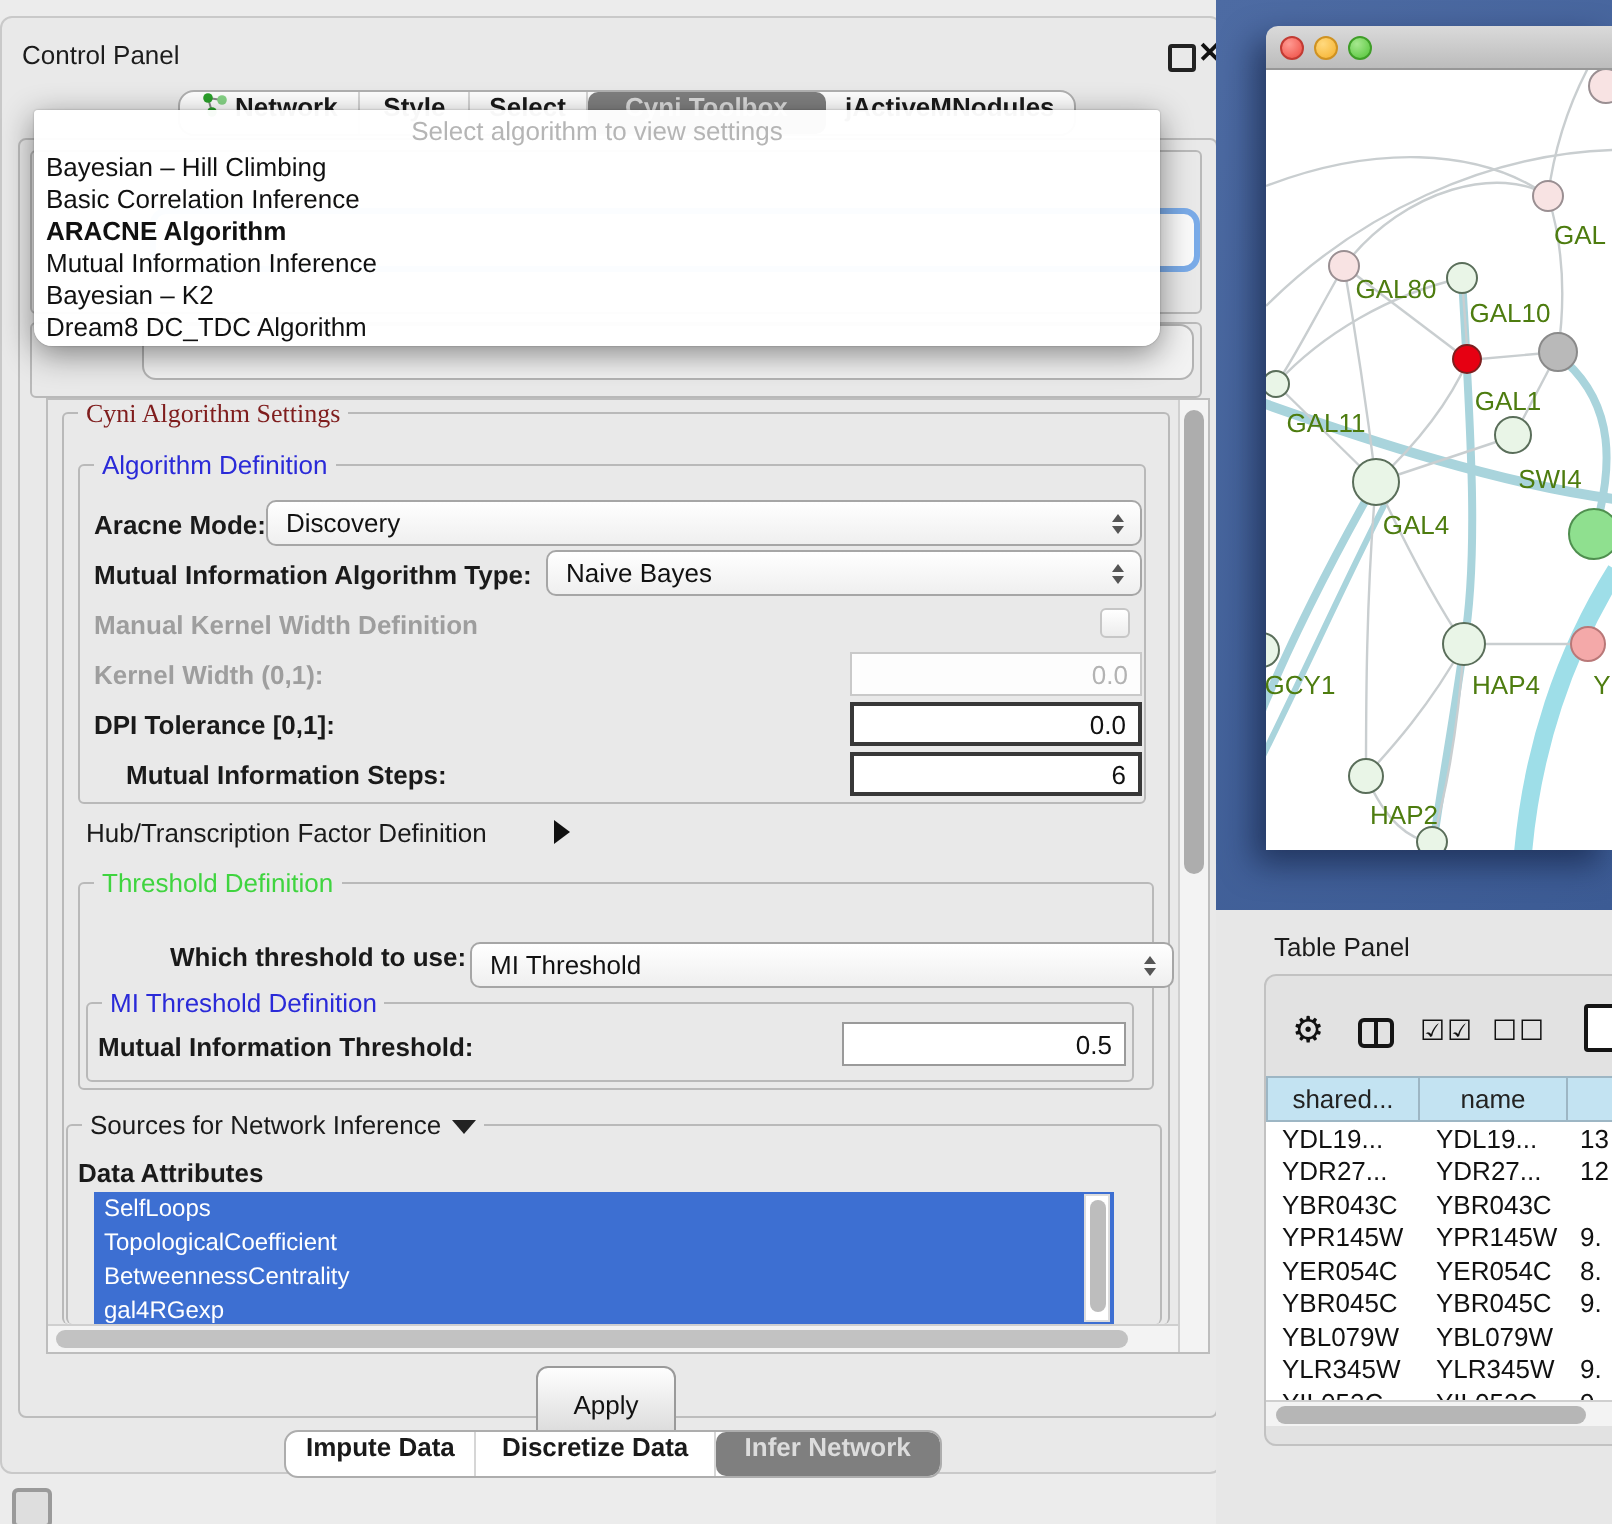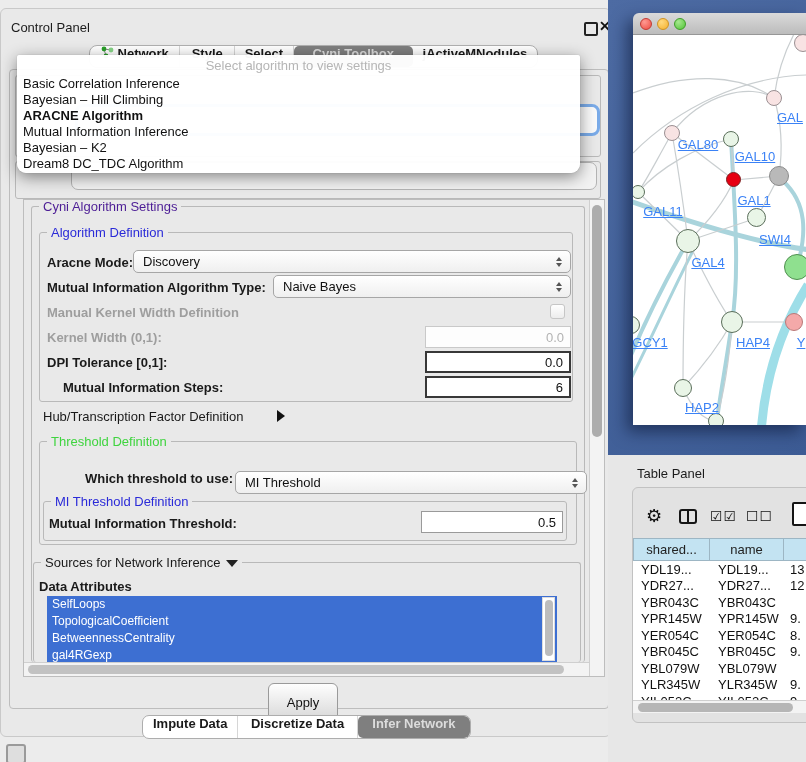--- a/index.html
+++ b/index.html
@@ -45,21 +45,21 @@
   .popup-head{height:21px;display:flex;align-items:center;justify-content:center;color:#b5b5b5;font-size:13px;}
   .popup-item{height:16px;line-height:16px;font-size:13px;color:#111;padding-left:6px;white-space:nowrap;}
   .popup-item.bold{font-weight:bold;}
   
   .desktop{position:absolute;left:608px;top:0;width:198px;height:455px;background:linear-gradient(135deg,#4d6ba3,#3c5b94);}
   .net-window{position:absolute;left:633px;top:13px;width:173px;height:412px;border-radius:6px 0 0 0;box-shadow:-6px 7px 16px rgba(8,18,48,0.55);}
   .net-titlebar{position:absolute;left:0;top:0;width:100%;height:22px;background:linear-gradient(#dadada,#bcbcbc);border-radius:6px 0 0 0;border-bottom:1px solid #979797;box-sizing:border-box;}
   .light{position:absolute;top:5px;width:12px;height:12px;border-radius:50%;box-sizing:border-box;}
   .net-canvas{position:absolute;left:0;top:22px;width:173px;height:390px;background:#fff;overflow:hidden;}
   .node{position:absolute;border-radius:50%;box-sizing:border-box;}
-  .nlabel{position:absolute;font-size:13px;color:#3b82f6;transform:translateX(-50%);white-space:nowrap;text-decoration:underline;}
+  .nlabel{position:absolute;font-size:13px;color:#4d7c0f;transform:translateX(-50%);white-space:nowrap;}
   
   .dock{position:absolute;left:608px;top:455px;width:198px;height:307px;background:#e7e7e7;}
   .dock-title{position:absolute;left:29px;top:11px;font-size:13px;color:#1c1c1c;}
   .tp-panel{position:absolute;left:24px;top:32px;width:185px;height:236px;background:#e2e2e2;border:1px solid #c2c2c2;border-radius:6px;box-sizing:border-box;}
   .icon{position:absolute;color:#111;font-family:"DejaVu Sans",sans-serif;}
   .cols-icon{position:absolute;width:18px;height:15px;border:2px solid #151515;border-radius:3px;box-sizing:border-box;}
   .cols-icon::after{content:"";position:absolute;left:6px;top:0;width:2px;height:11px;background:#151515;}
   .doc-icon{position:absolute;width:16px;height:24px;border:2px solid #151515;border-radius:2px;box-sizing:border-box;background:#fff;}
   .th{position:absolute;background:#c3e3f2;border:1px solid #9db6c4;box-sizing:border-box;font-size:13px;color:#222;display:flex;align-items:center;justify-content:center;}
   .tbody{position:absolute;background:#fff;overflow:hidden;}
@@ -110,21 +110,21 @@
     <div class="abs" style="left:74px;top:95px;width:525px;height:32px;border:3px solid #7aabe8;border-radius:8px;background:#fafafa;box-sizing:border-box;"></div>
     <div class="fieldset" style="left:14px;top:152px;width:586px;height:38px;"></div>
     <div class="abs" style="left:70px;top:153px;width:526px;height:28px;border:1px solid #b3b3b3;border-radius:7px;background:#f2f2f2;box-sizing:border-box;"></div>
 
     <div class="abs" style="left:22px;top:190px;width:582px;height:478px;border:1px solid #bdbdbd;background:#e9e9e9;box-sizing:border-box;"></div>
     <div class="vscroll" style="left:588px;top:191px;width:15px;height:476px;">
       <div class="thumb" style="left:2px;top:5px;width:10px;height:232px;"></div>
     </div>
 
     <div class="fieldset" style="left:30px;top:197px;width:554px;height:456px;border-bottom:none;"></div>
-    <span class="fs-title" style="left:38px;top:191px;color:#4c1d95;">Cyni Algorithm Settings</span>
+    <span class="fs-title" style="left:38px;top:191px;color:#7f1d1d;font-family:Liberation Serif, serif;">Cyni Algorithm Settings</span>
 
     <div class="fieldset" style="left:38px;top:223px;width:534px;height:170px;"></div>
     <span class="fs-title blue" style="left:46px;top:217px;">Algorithm Definition</span>
 
     <span class="lbl" style="left:46px;top:246px;">Aracne Mode:</span>
     <div class="combo" style="left:132px;top:241px;width:438px;height:23px;">
       <span class="ctxt">Discovery</span>
       <span class="stepper">
           <span class="tri-u"></span>
           <span class="tri-d"></span>
@@ -200,22 +200,22 @@
           <span>Discretize Data</span>
         </div>
       <div class="tab sel" style="width:113px">
           <span>Infer Network</span>
         </div>
     </div>
   </div>
 
   <div class="popup">
     <div class="popup-head">Select algorithm to view settings</div>
+    <div class="popup-item">Bayesian – Hill Climbing</div>
     <div class="popup-item">Basic Correlation Inference</div>
-    <div class="popup-item">Bayesian – Hill Climbing</div>
     <div class="popup-item bold">ARACNE Algorithm</div>
     <div class="popup-item">Mutual Information Inference</div>
     <div class="popup-item">Bayesian – K2</div>
     <div class="popup-item">Dream8 DC_TDC Algorithm</div>
   </div>
 
   <div class="desktop"></div>
 
   <div class="net-window">
     <div class="net-titlebar">

